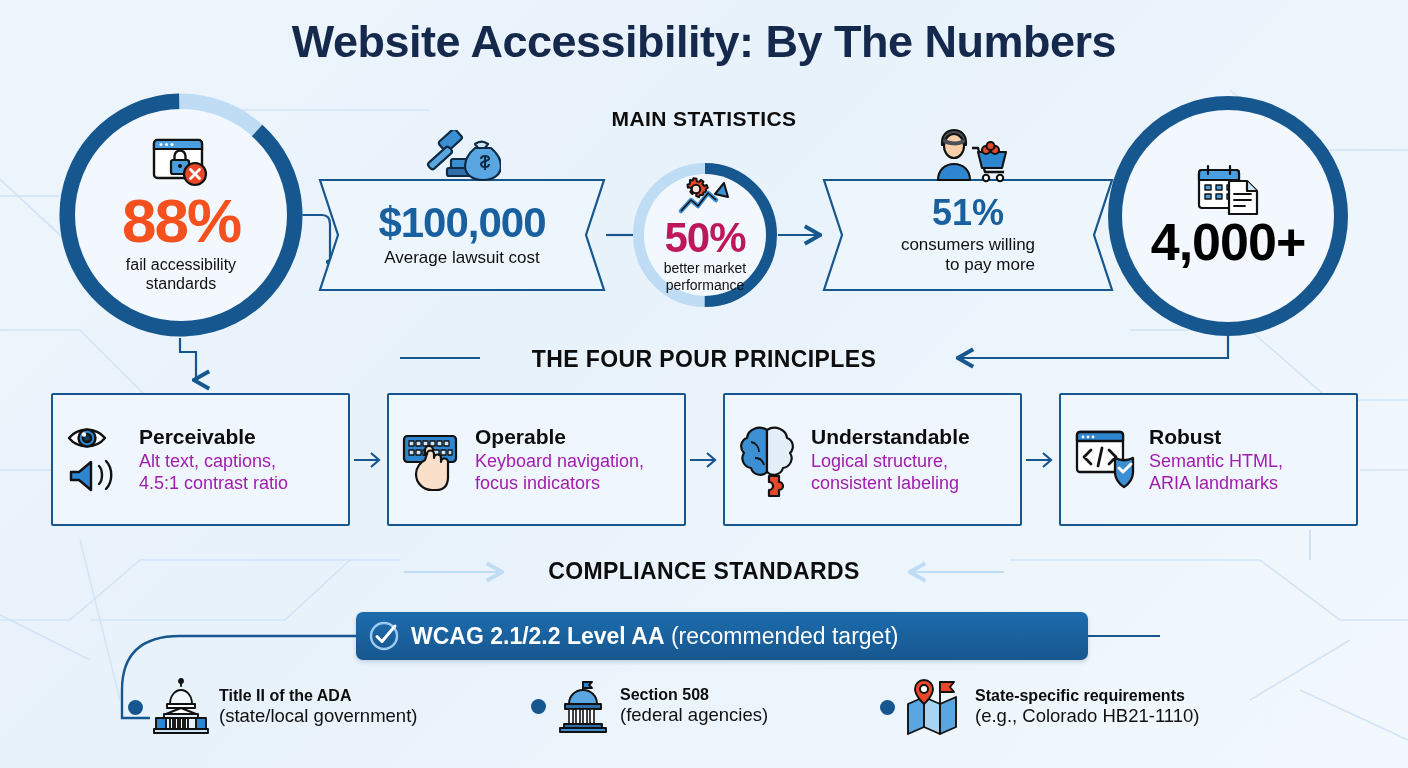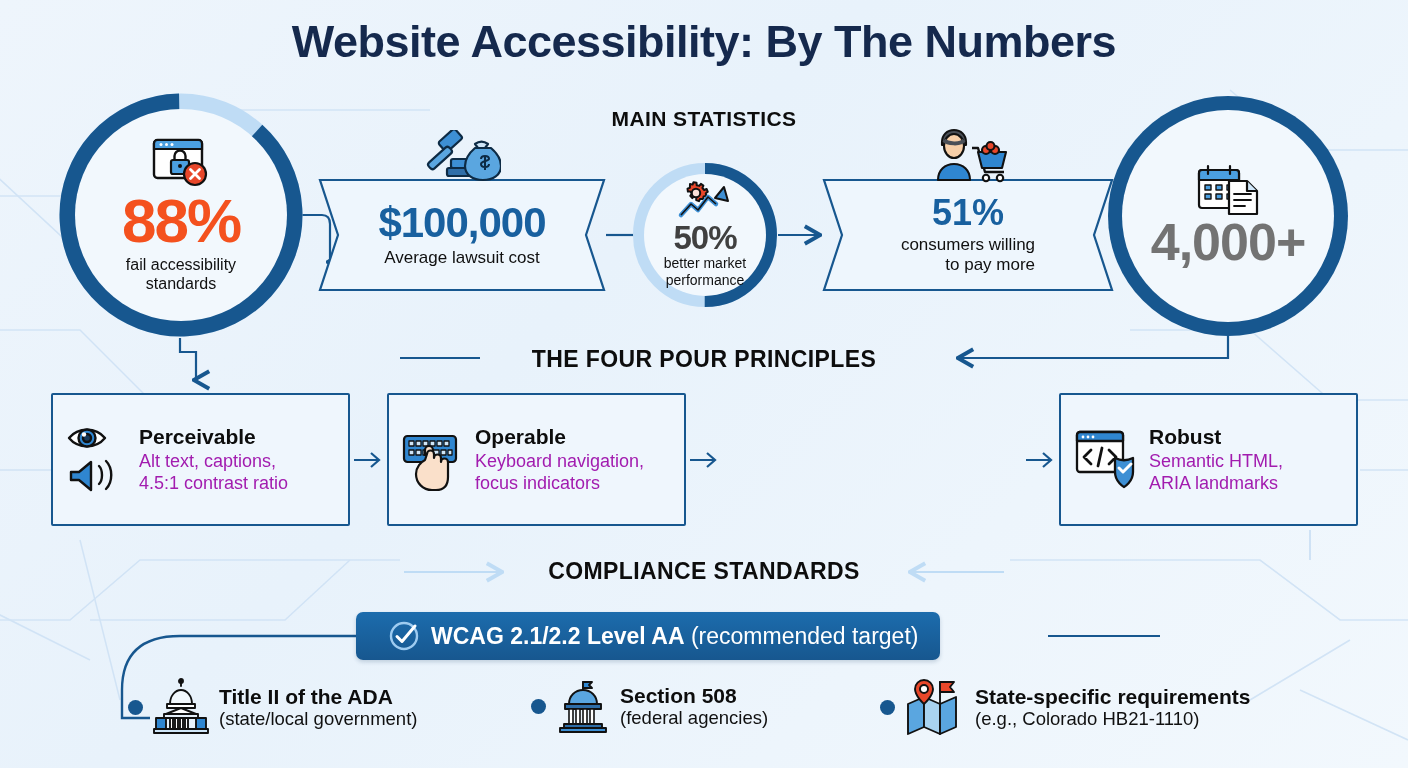--- a/index.html
+++ b/index.html
@@ -59,27 +59,27 @@
     font-size: 16px; line-height: 1.18; color: #101010;
   }
 
   #stat-88 { left: 58px; top: 92px; width: 246px; height: 246px; text-decoration: underline; }
   #stat-88 .inner { inset: 17px; }
   #stat-88 .big { font-size: 62px; color: #f4511e; letter-spacing: -2px; margin-top: 2px;}
   #stat-88 .cap { margin-top: 4px; }
 
   #stat-50 { left: 632px; top: 162px; width: 146px; height: 146px; }
   #stat-50 .inner { inset: 12px; }
-  #stat-50 .big { font-size: 33px; color: #404040; letter-spacing: -1px; }
+  #stat-50 .big { font-size: 42px; color: #be185d; letter-spacing: -1px; }
   #stat-50 .cap { font-size: 14px; margin-top: 1px; }
 
   #stat-4000 { left: 1108px; top: 96px; width: 240px; height: 240px;
                background: #17578f; }
   #stat-4000 .inner { inset: 14px; }
-  #stat-4000 .big { font-size: 52px; color: #737373; letter-spacing: -1px; }
+  #stat-4000 .big { font-size: 52px; color: #000000; letter-spacing: -1px; }
   #stat-4000 .cap { margin-top: 3px; }
 
   
   .ribbon {
     position: absolute;
     display: flex; flex-direction: column;
     align-items: center; justify-content: center;
     text-align: center;
   }
   .ribbon .rib-svg { position: absolute; inset: 0; z-index: 0; }
@@ -124,44 +124,44 @@
   .pour-arrow {
     position: absolute; top: 449px; width: 34px; height: 22px; z-index: 3;
   }
   #parrow-1 { left: 352px; }
   #parrow-2 { left: 688px; }
   #parrow-3 { left: 1024px; }
 
   
   #wcag {
     position: absolute; left: 356px; top: 612px;
-    width: 584px; height: 48px;
+    width: 732px; height: 48px;
     background: linear-gradient(180deg, #1c6cad 0%, #17578f 100%);
     border-radius: 7px;
     display: flex; align-items: center; gap: 11px;
-    padding-left: 32px;
+    padding-left: 12px;
     box-shadow: 0 2px 4px rgba(20,60,100,.2);
   }
   #wcag .wicon { line-height: 0; flex: 0 0 auto; }
   #wcag .wtext { font-size: 23px; color: #ffffff; white-space: nowrap; }
   #wcag .wtext b { font-weight: bold; }
   #wcag .wsub { font-weight: normal; }
 
   
   .comp-item {
     position: absolute; top: 678px;
     display: flex; align-items: center; gap: 9px;
   }
   .comp-item .dot {
     width: 15px; height: 15px; border-radius: 50%;
     background: #17578f; flex: 0 0 auto;
   }
   .comp-item .cicon { line-height: 0; flex: 0 0 auto; }
   .comp-item .ctext { }
-  .comp-item .ctitle { font-size: 21px; font-weight: bold; color: #0d0d0d; line-height: 1.12; }
+  .comp-item .ctitle { font-size: 16px; font-weight: bold; color: #0d0d0d; line-height: 1.12; }
   .comp-item .csub { font-size: 18.5px; color: #101010; line-height: 1.15; }
   #comp-1 { left: 128px; }
   #comp-2 { left: 531px; }
   #comp-3 { left: 880px; }
 </style>
 </head>
 <body>
 
 <div id="stage">
 
@@ -412,20 +412,40 @@
       </div>
       <div class="ptext">
         <div class="ptitle">Operable</div>
         <div class="pdesc">
           <div>Keyboard navigation,</div>
           <div>focus indicators</div>
         </div>
       </div>
     </div>
 
+    <div class="pour-card" id="pour-3">
+      <div class="picon">
+        <svg width="64" height="80" viewBox="0 0 64 80">
+          <g stroke="#111" stroke-width="2.2" stroke-linejoin="round">
+            <path d="M30 10c-8-5-19-1-20 8-6 2-8 10-3 15-4 6 0 14 7 15 2 7 11 9 16 4z" fill="#3d8fd4"></path>
+            <path d="M30 10c8-5 19-1 20 8 6 2 8 10 3 15 4 6 0 14-7 15-2 7-11 9-16 4z" fill="#e4eef8"></path>
+            <path d="M30 10v42" stroke-width="2"></path>
+            <path d="M14 22c5 1 8 5 8 10M18 38c5 0 8 3 9 7" fill="none" stroke-width="1.8"></path>
+            <path d="M28 50h10v6a4 4 0 1 1 0 8v6H28v-6a4 4 0 1 0 0-8z" fill="#e8472a" transform="translate(4 6)"></path>
+          </g>
+        </svg>
+      </div>
+      <div class="ptext">
+        <div class="ptitle">Understandable</div>
+        <div class="pdesc">
+          <div>Logical structure,</div>
+          <div>consistent labeling</div>
+        </div>
+      </div>
+    </div>
 
     <div class="pour-card" id="pour-4">
       <div class="picon">
         <svg width="66" height="80" viewBox="0 0 66 80">
           <g stroke="#111" stroke-width="2.3" stroke-linejoin="round">
             <rect x="4" y="12" width="46" height="40" rx="3" fill="#fff"></rect>
             <path d="M4 15a3 3 0 0 1 3-3h40a3 3 0 0 1 3 3v6H4z" fill="#2f86d0"></path>
             <circle cx="10" cy="17" r="1.4" fill="#fff" stroke="none"></circle>
               <circle cx="15" cy="17" r="1.4" fill="#fff" stroke="none"></circle>
               <circle cx="20" cy="17" r="1.4" fill="#fff" stroke="none"></circle>

